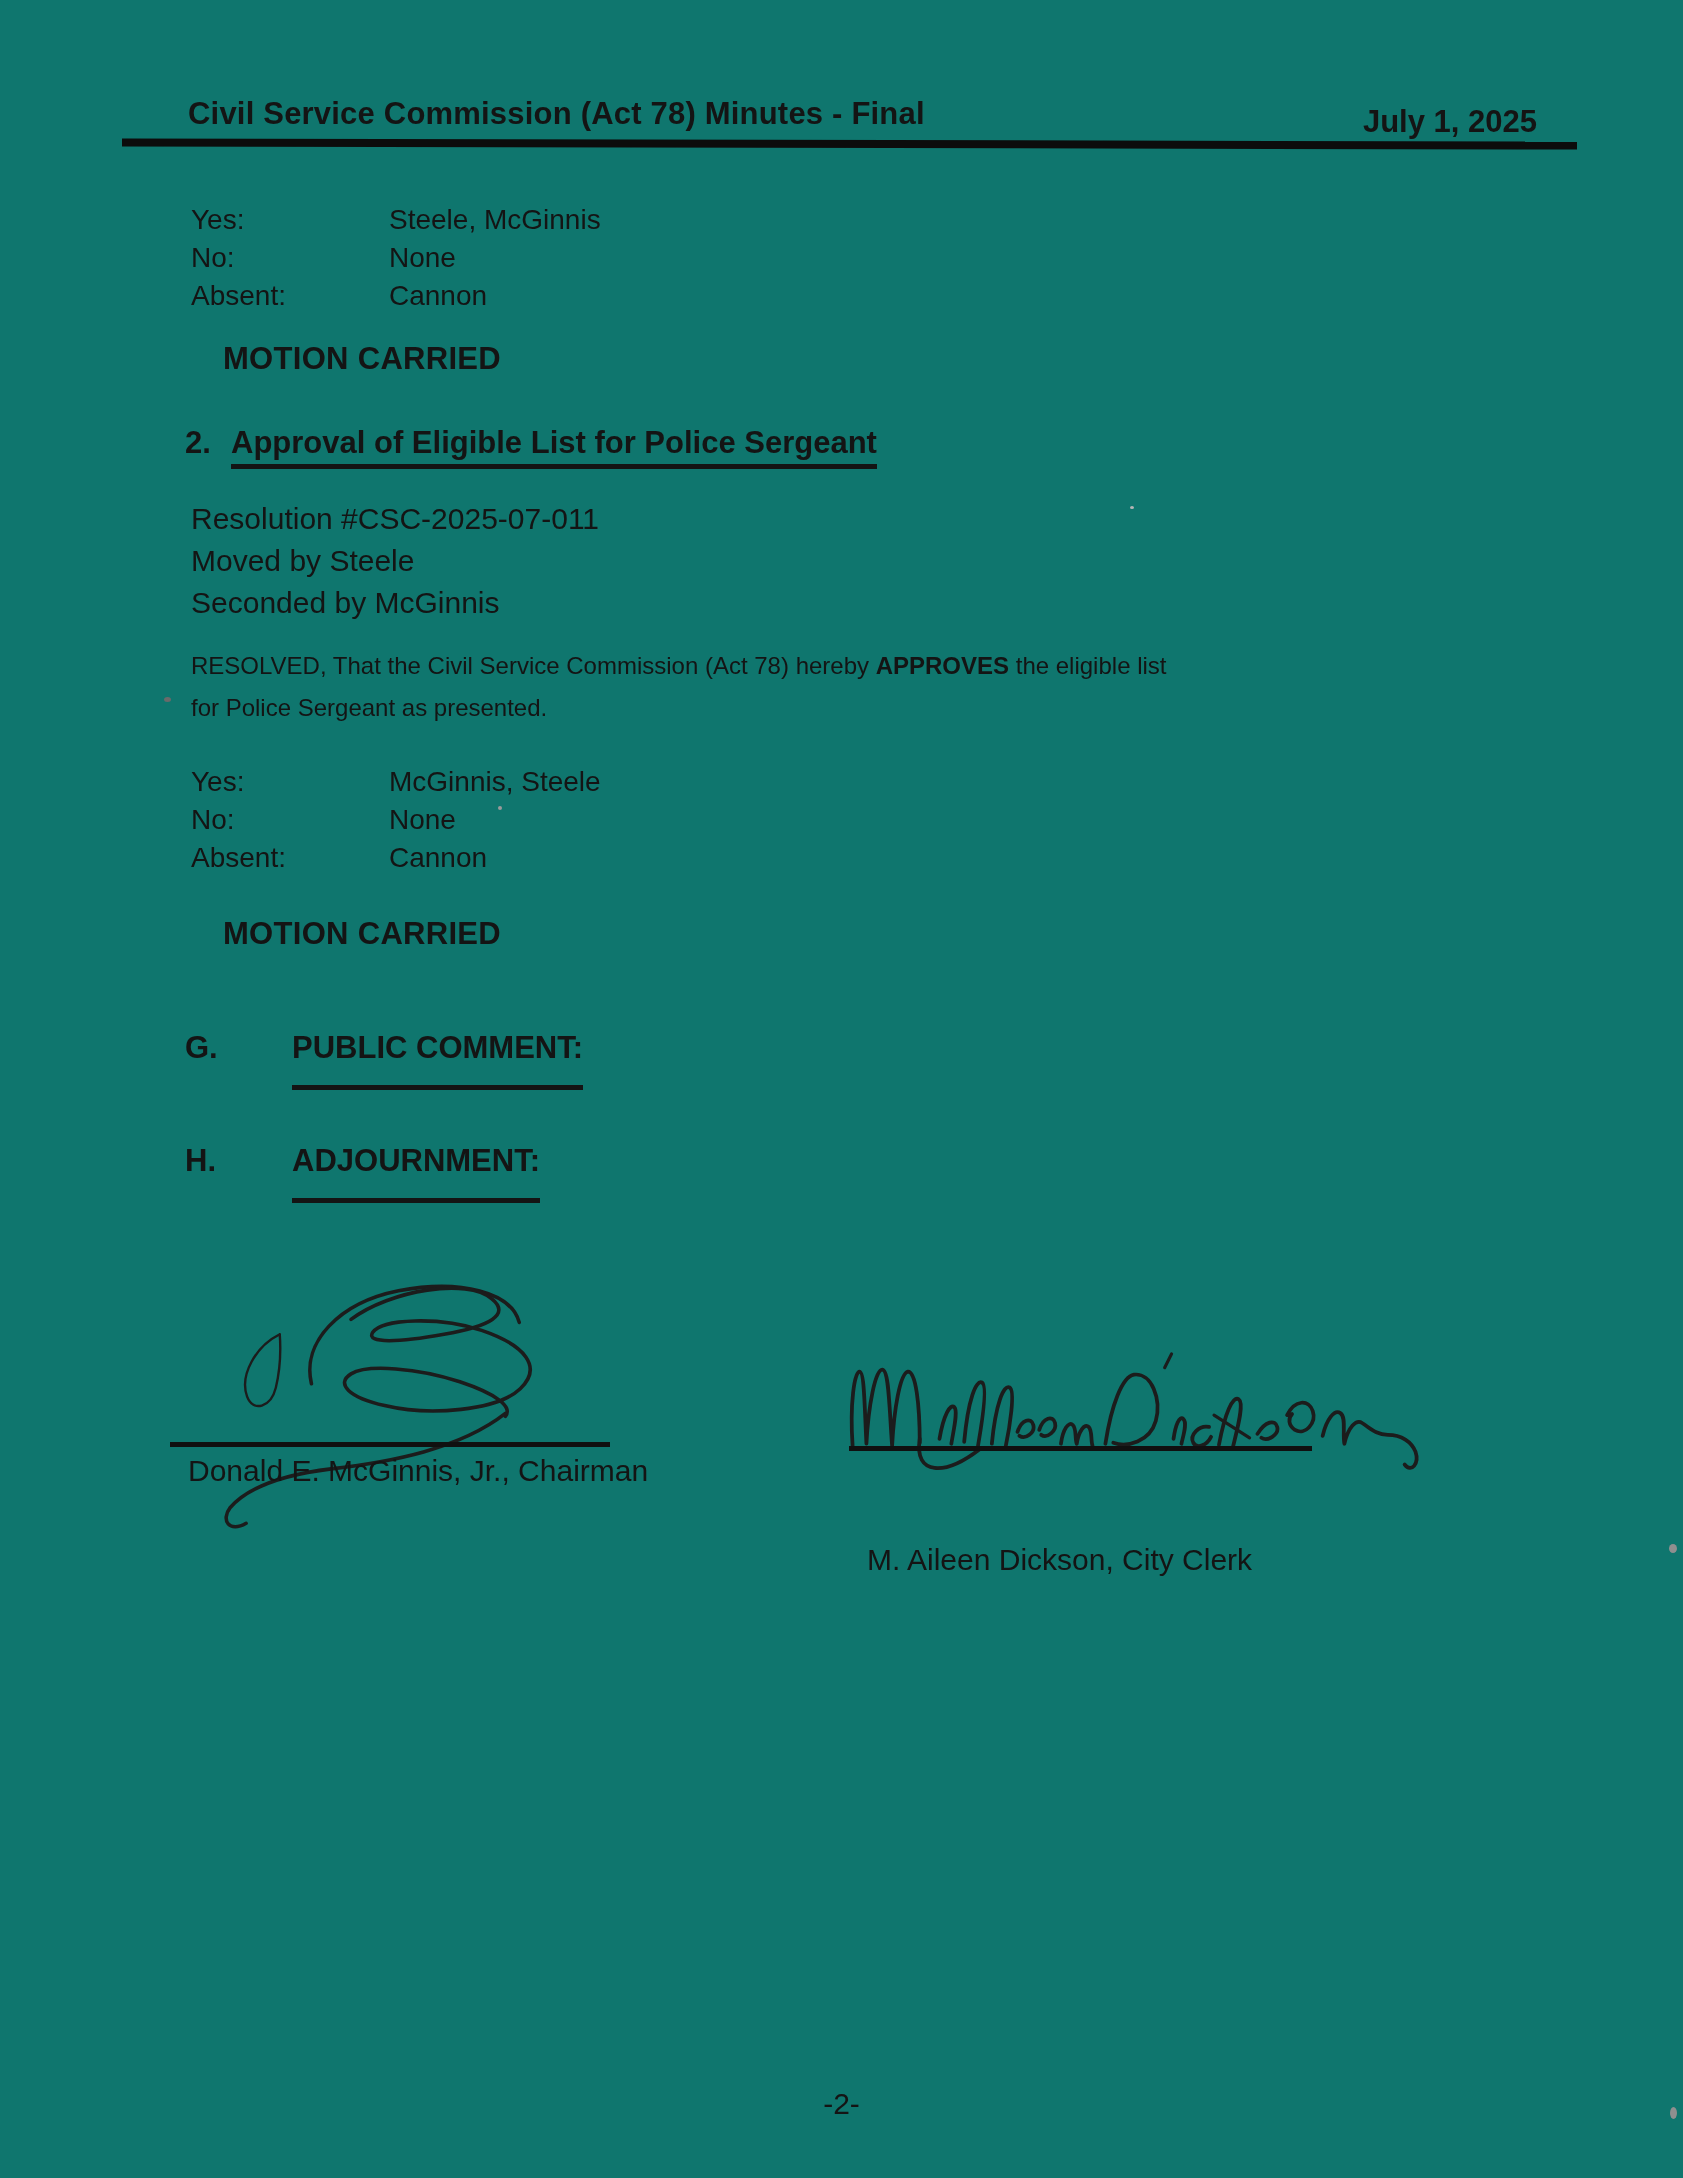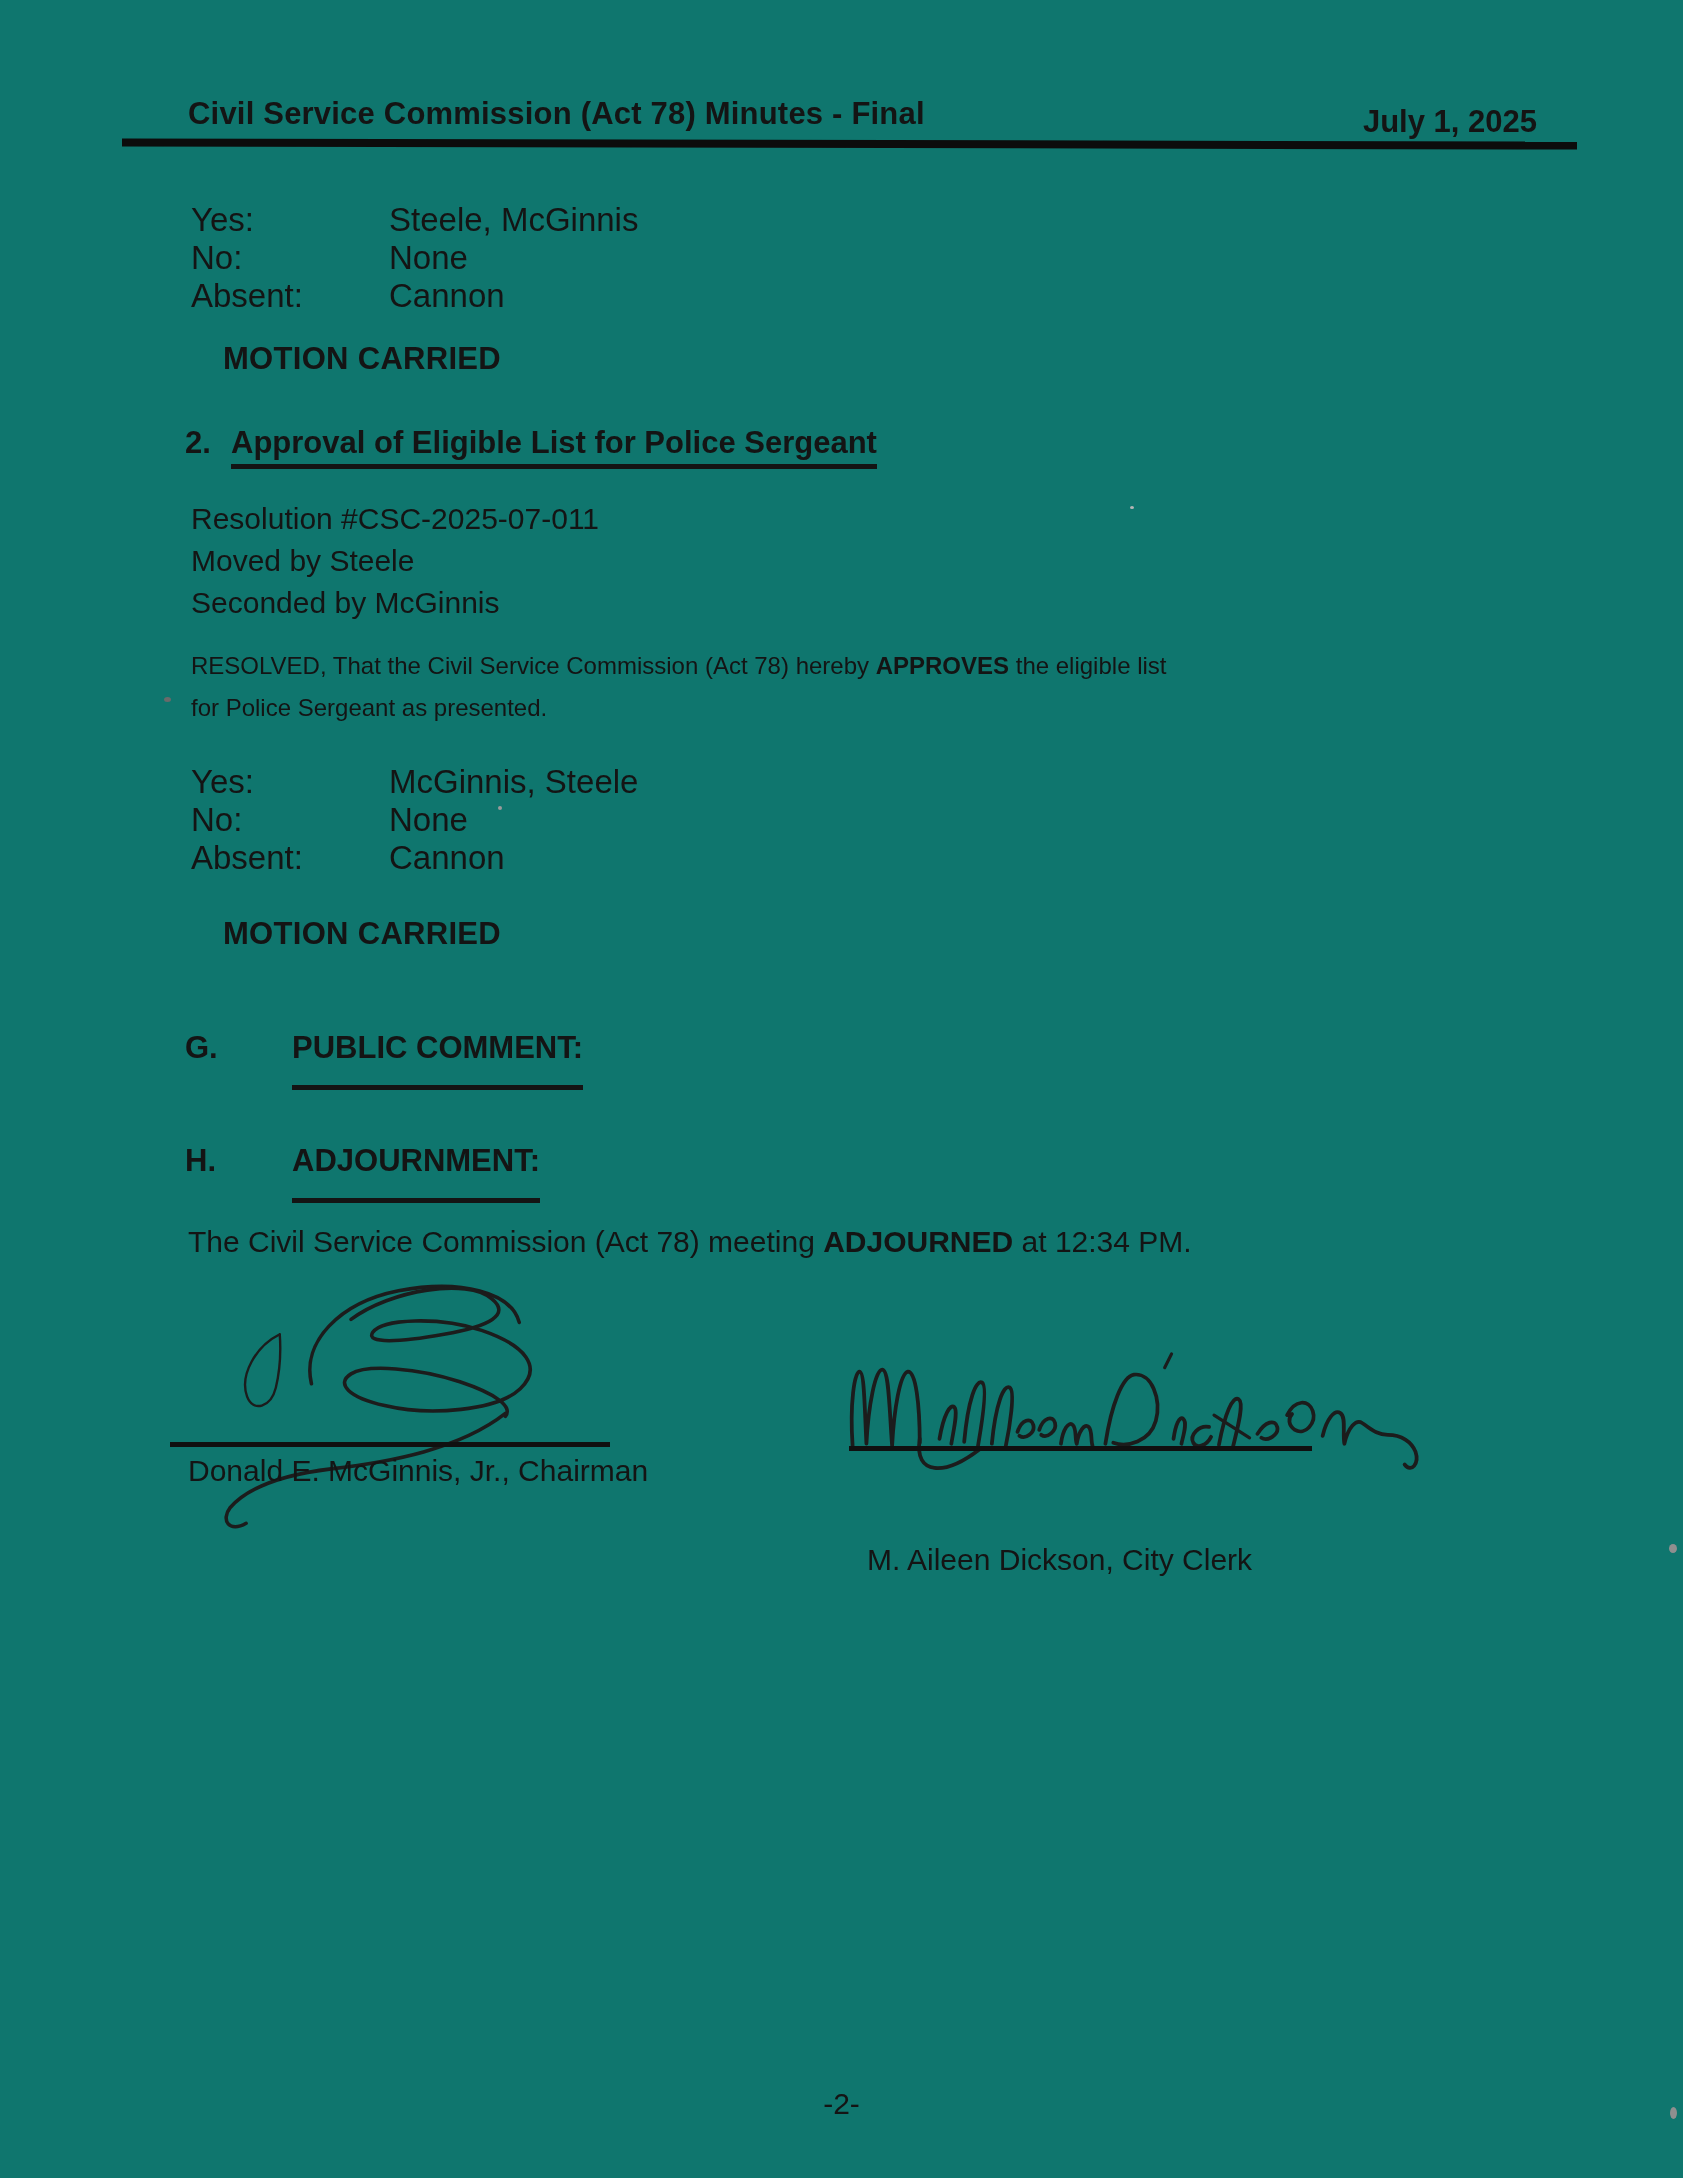--- a/index.html
+++ b/index.html
@@ -5,21 +5,21 @@
   html,body { margin:0; padding:0; background:#ffffff; }
   .page {
     position:relative; width:1683px; height:2178px; background:#0f766e;
     font-family:"Liberation Sans", sans-serif; color:#141414; overflow:hidden;
   }
   
   .hdr-title { position:absolute; left:188px; top:96px; font-size:31px; font-weight:bold; letter-spacing:0.2px; }
   .hdr-date  { position:absolute; right:146px; top:104px; font-size:31px; font-weight:bold; }
   .hdr-rule  { position:absolute; left:122px; top:140px; width:1455px; height:8px; background:#0c0c0c; transform:rotate(.12deg); }
   
-  .vote { position:absolute; left:191px; font-size:33px; line-height:38px; }
+  .vote { position:absolute; left:191px; font-size:28px; line-height:38px; }
   .vote .lbl { display:inline-block; width:198px; }
   #vote1 { top:201px; }
   #vote2 { top:763px; }
   .motion { position:absolute; left:191px; font-size:31px; font-weight:bold; letter-spacing:0.3px;margin-left:32px; }
   #motion1 { top:341px; }
   #motion2 { top:916px; }
   
   .item-head { position:absolute; left:185px; top:425px; font-size:31px; font-weight:bold; display:flex; }
   .item-head .num { width:46px; }
   .item-head .ttl { border-bottom:5px solid #141414; padding-bottom:3px; }
@@ -108,23 +108,20 @@
   <div class="section" id="sectionG">
     <span class="letter">G.</span>
     <span class="ttl">PUBLIC COMMENT:</span>
   </div>
 
   <div class="section" id="sectionH">
     <span class="letter">H.</span>
     <span class="ttl">ADJOURNMENT:</span>
   </div>
 
-  <div class="adjourn">
-    <span>The Civil Service Commission (Act 78) meeting </span><b>ADJOURNED</b><span> at 12:34 PM.</span>
-  </div>
 
   <svg class="sig-svg" id="sig-left" viewBox="0 0 480 290">
     <path class="ink" stroke-width="3.6" d="M 150 120 C 140 78 178 38 238 26 C 302 14 352 28 360 58"></path>
     <path class="ink" stroke-width="3.6" d="M 190 55 C 230 25 308 13 332 34 C 352 50 330 62 284 70 C 240 78 204 80 212 68 C 221 54 280 52 322 66 C 366 81 384 103 361 125 C 338 147 270 153 224 142 C 188 134 174 120 190 110 C 206 100 258 104 300 118 C 336 130 354 143 346 153"></path>
     <path class="ink" stroke-width="2.4" d="M 118 70 C 94 82 77 111 85 133 C 91 149 109 144 114 124 C 119 103 119 84 118 70"></path>
     <path class="ink" stroke-width="3.6" d="M 346 150 C 300 186 230 199 170 206 C 120 212 85 226 68 245 C 58 258 67 271 84 261"></path>
   </svg>
   <div class="sig-line" id="sigline-left"></div>
   <div class="sig-name" id="signame-left">Donald E. McGinnis, Jr., Chairman</div>
 

